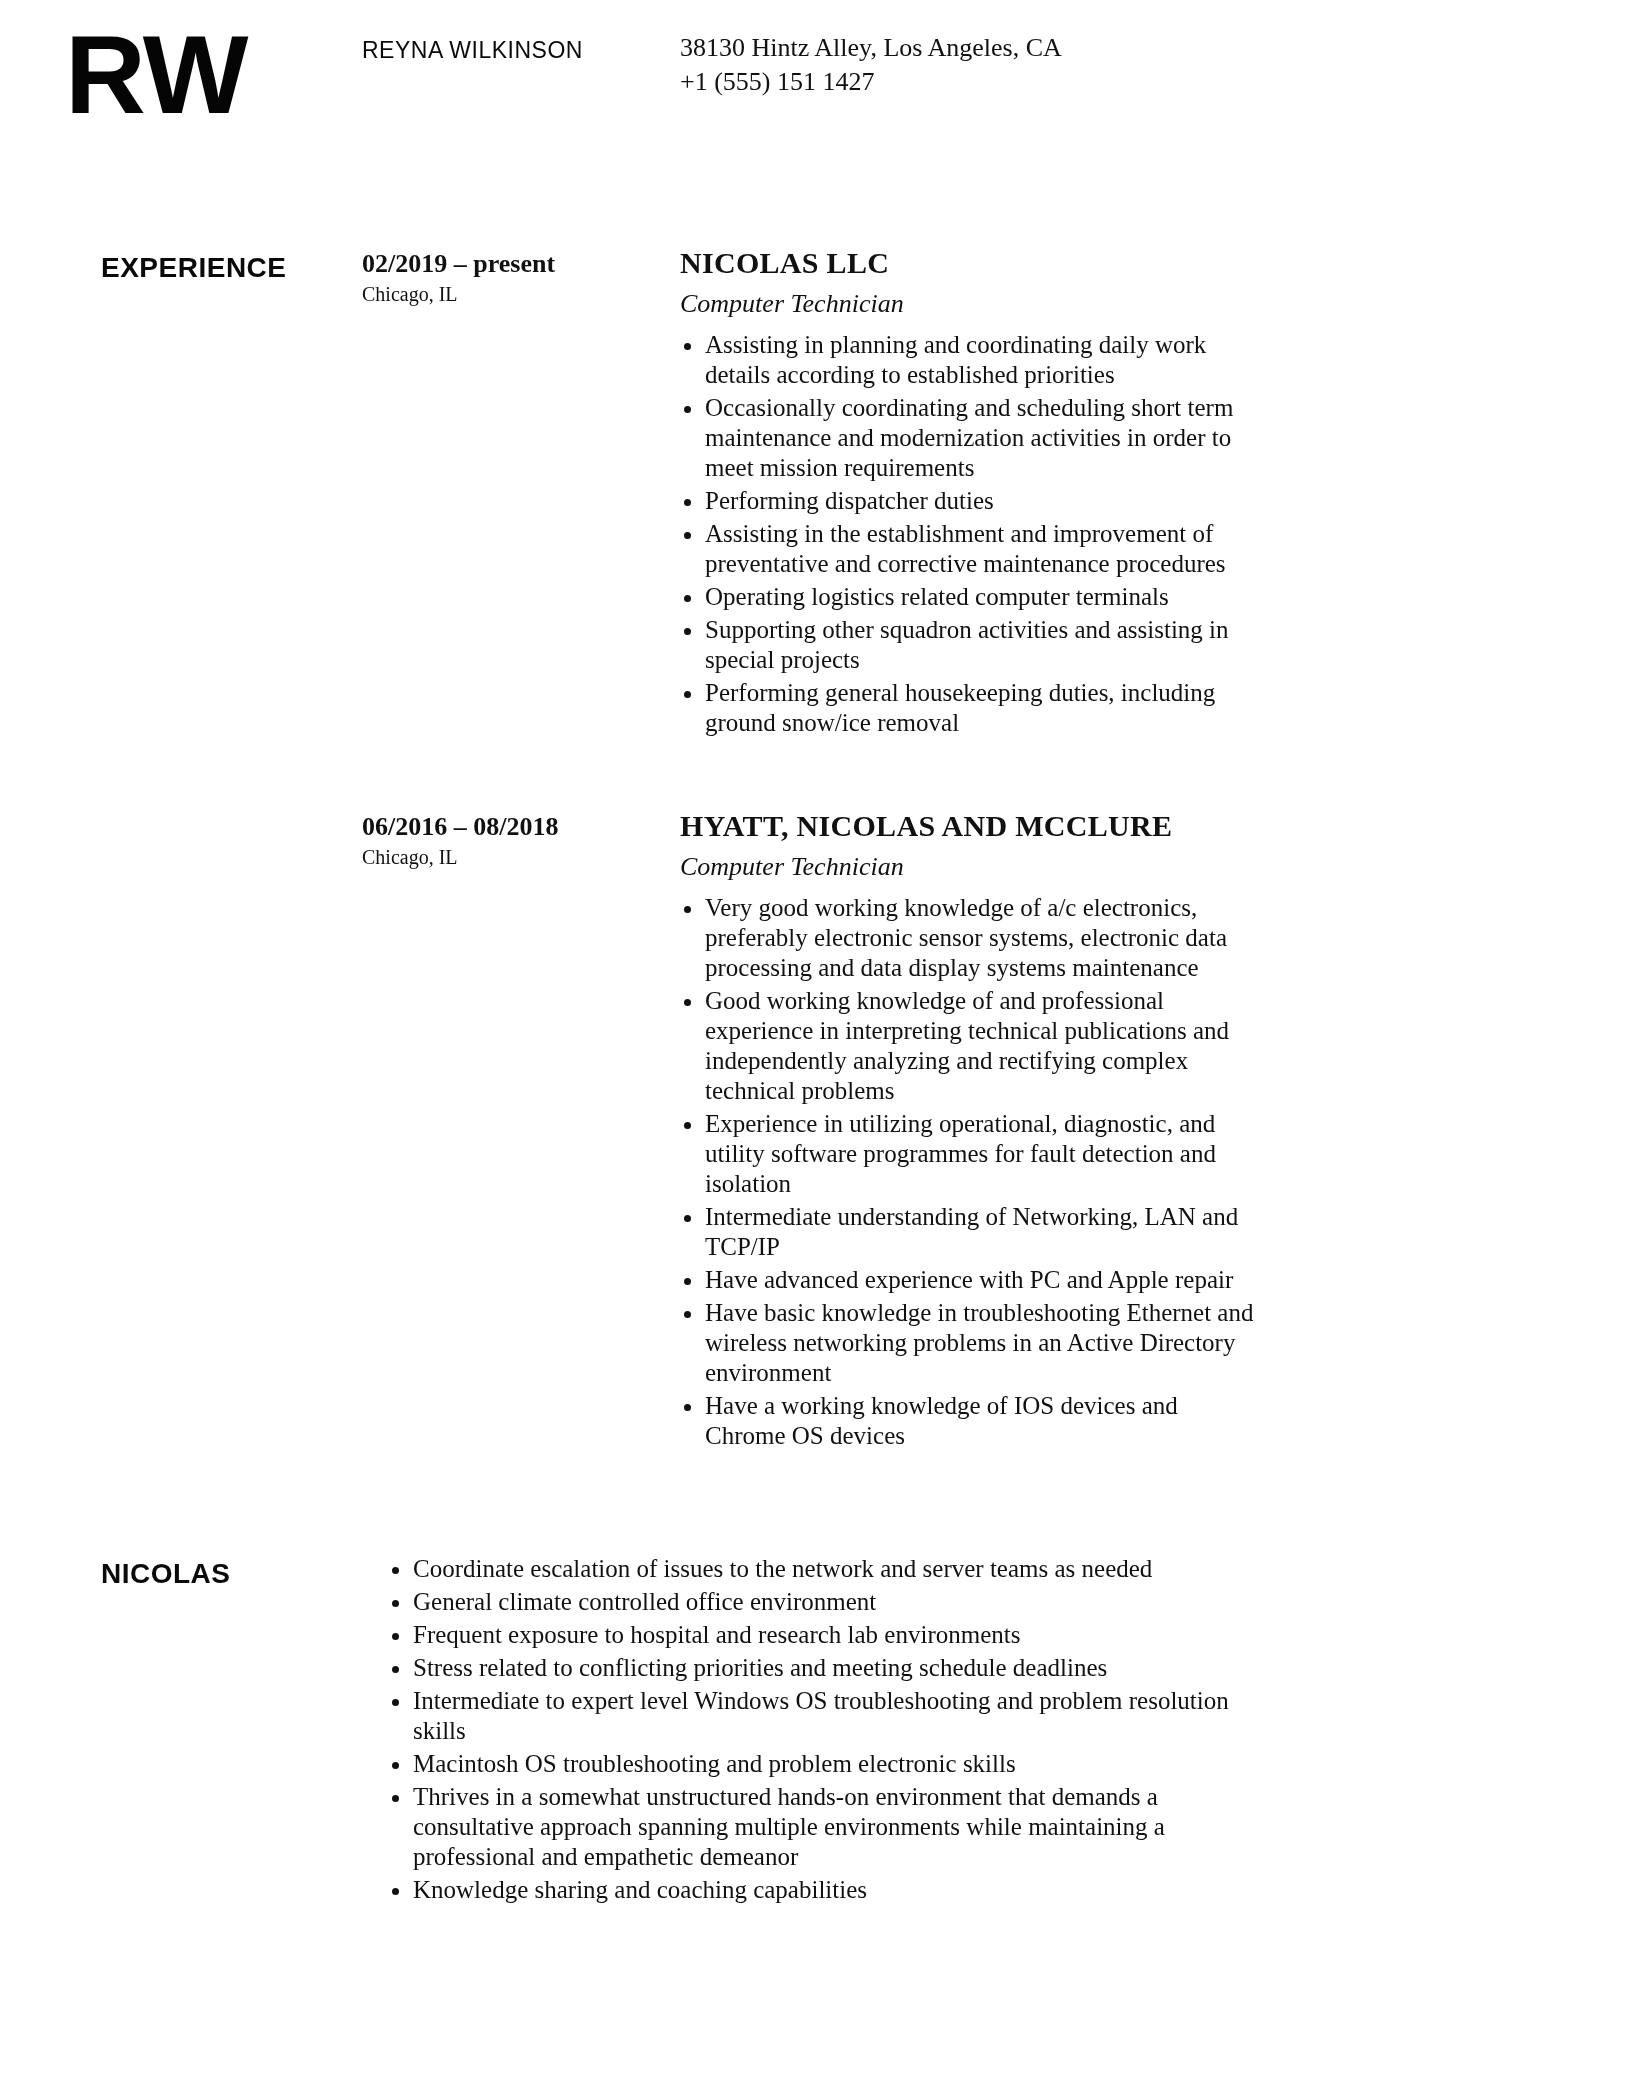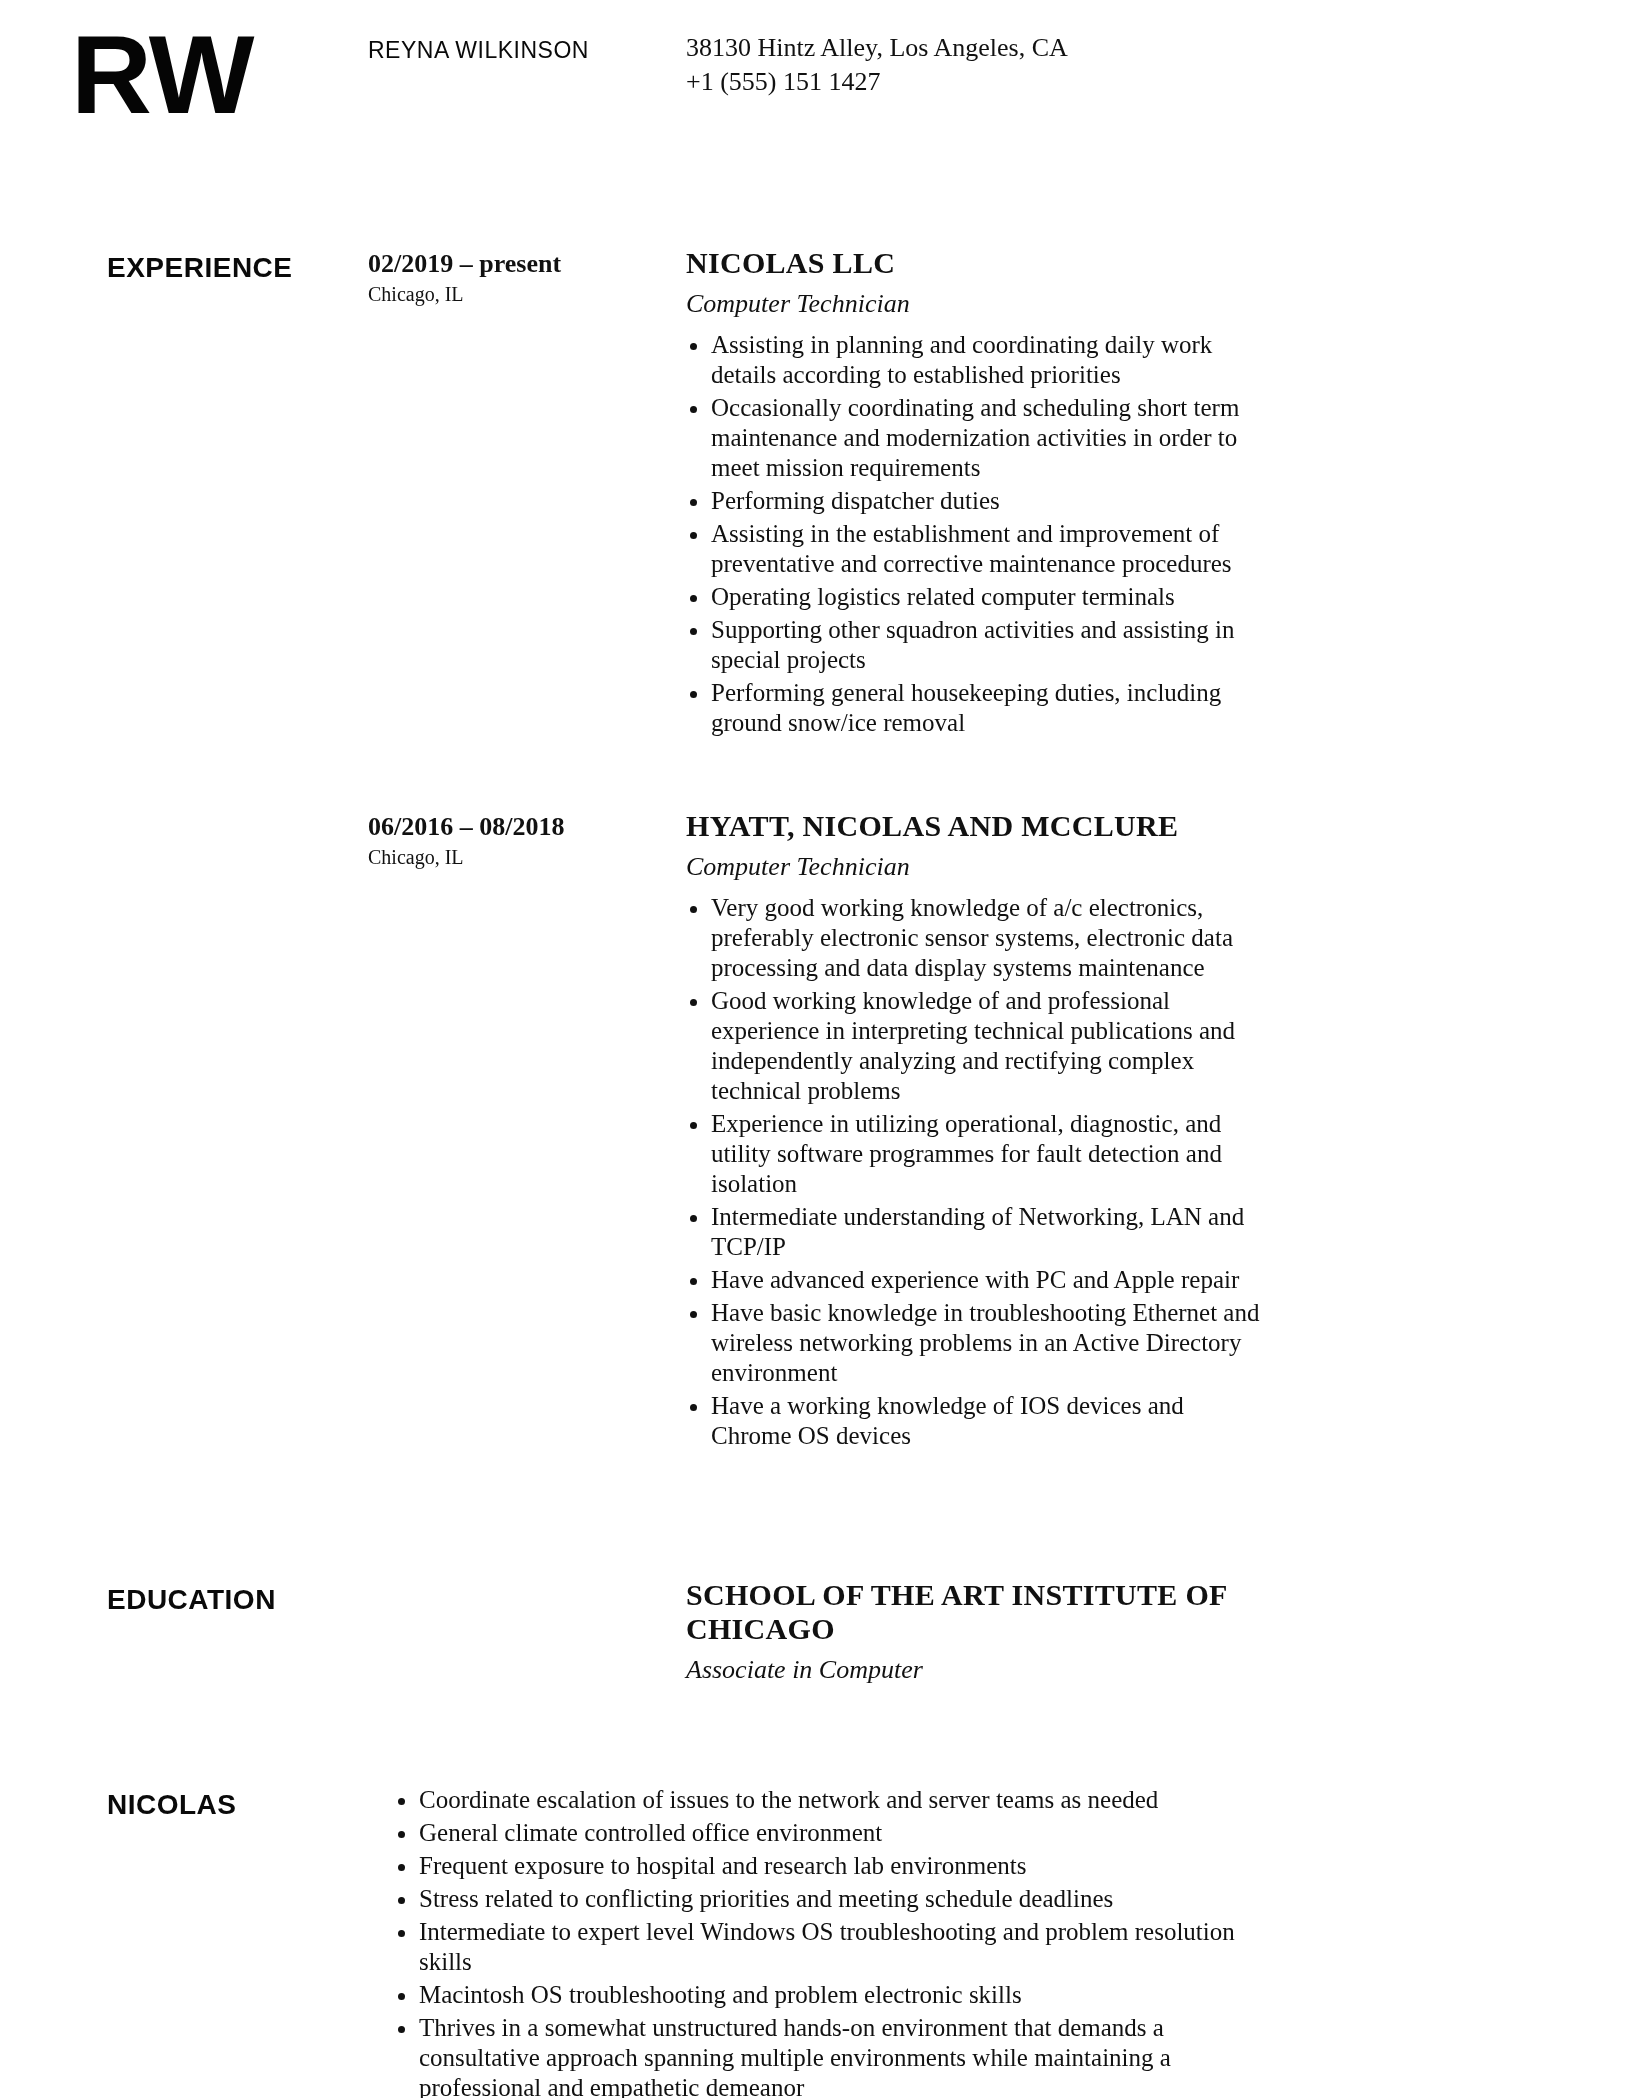--- a/index.html
+++ b/index.html
@@ -5,21 +5,20 @@
   html, body { margin: 0; padding: 0; background: #ffffff; }
   .page {
     position: relative;
     width: 1328px;
     height: 2098px;
     background: #ffffff;
     color: #111111;
     font-family: "Liberation Serif", serif;
     overflow: hidden;
     box-sizing: border-box;
-    padding-left: 6px;
   }
 
   
   .row {
     display: grid;
     grid-template-columns: 297px 318px 1fr;
     padding: 0 65px;
     box-sizing: border-box;
   }
 
@@ -153,27 +152,20 @@
             <li>Have advanced experience with PC and Apple repair</li>
             <li>Have basic knowledge in troubleshooting Ethernet and wireless networking problems in an Active Directory environment</li>
             <li>Have a working knowledge of IOS devices and Chrome OS devices</li>
           </ul>
         </div>
       </div>
 
     </div>
   </div>
 
-  <div class="row education">
-    <div class="section-label">EDUCATION</div>
-    <div class="edu-body">
-      <div class="school">SCHOOL OF THE ART INSTITUTE OF CHICAGO</div>
-      <div class="degree">Associate in Computer</div>
-    </div>
-  </div>
 
   <div class="row skills">
     <div class="section-label">NICOLAS</div>
     <div class="skills-body">
       <ul class="skills-list">
         <li>Coordinate escalation of issues to the network and server teams as needed</li>
         <li>General climate controlled office environment</li>
         <li>Frequent exposure to hospital and research lab environments</li>
         <li>Stress related to conflicting priorities and meeting schedule deadlines</li>
         <li>Intermediate to expert level Windows OS troubleshooting and problem resolution skills</li>

